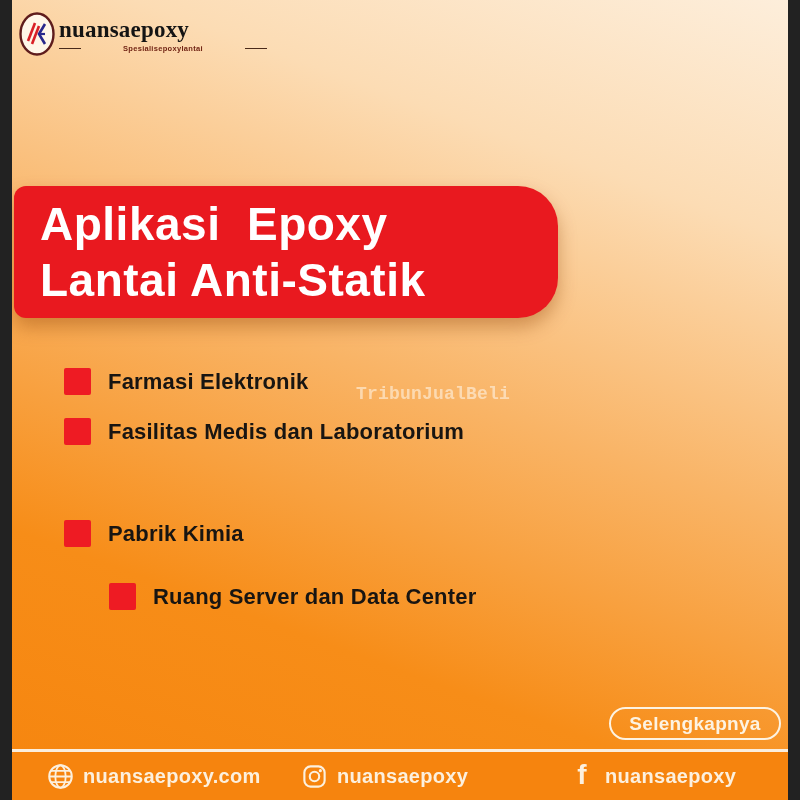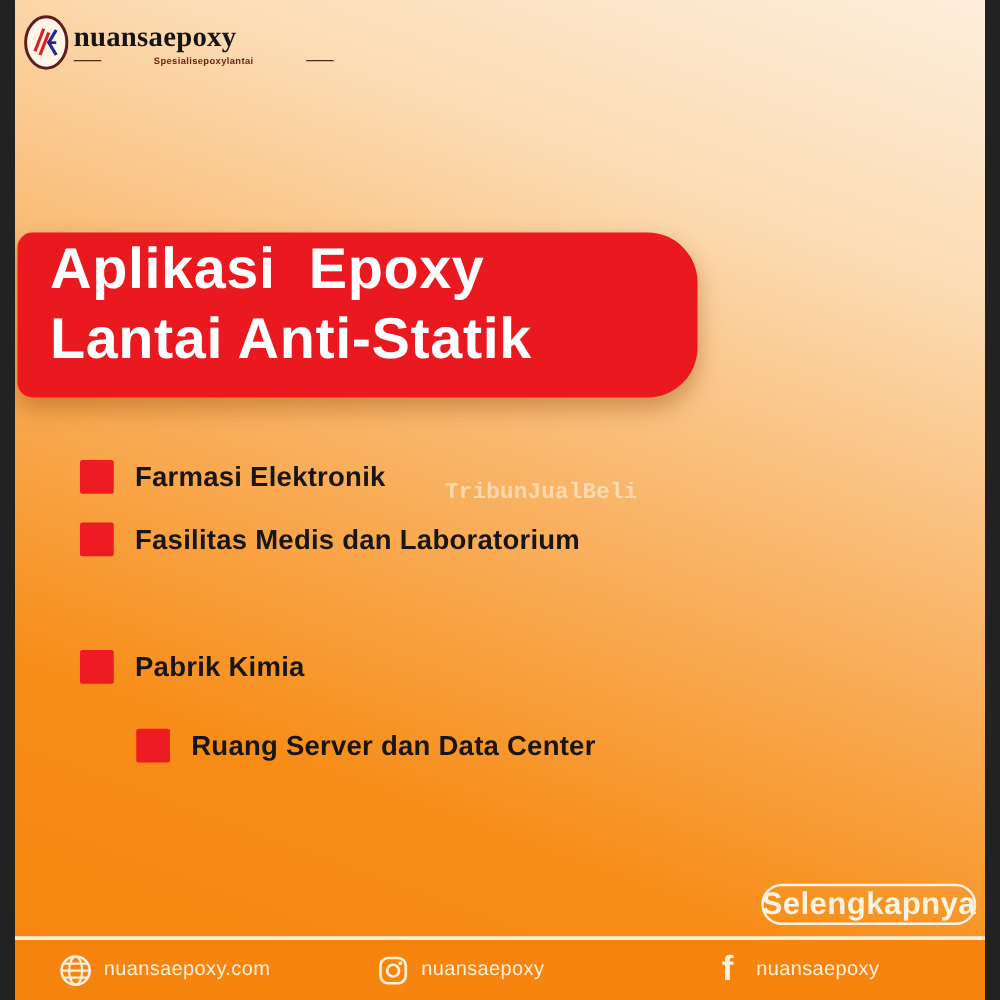--- a/index.html
+++ b/index.html
@@ -14,21 +14,21 @@
   .logo-textcol{margin-left:4px;margin-top:6px;}
   .logo-name{font-family:"Liberation Serif",serif;font-weight:bold;font-size:23px;color:#141414;line-height:1;letter-spacing:0.2px;}
   .logo-tagline-row{display:flex;align-items:center;margin-top:3px;justify-content:center;gap:38px;}
   .logo-tagline-row .rule{height:1px;width:22px;background:#4a2a1a;}
   .logo-tagline{font-size:7.5px;font-weight:bold;color:#6d1f10;margin:0 4px;letter-spacing:0.3px;}
   
   .title-box{
     position:absolute;left:2px;top:186px;width:544px;height:132px;
     background:#e9191f;border-radius:12px 40px 40px 12px;
     box-shadow:0 9px 18px rgba(140,60,0,0.38);
-    display:flex;flex-direction:column;justify-content:flex-start;
+    display:flex;flex-direction:column;justify-content:center;
     padding-left:26px;box-sizing:border-box;
   }
   .title-line{
     color:#ffffff;font-weight:bold;font-size:46px;line-height:1.22;
     letter-spacing:0.5px;white-space:pre-wrap;
   }
   
   .list-row{position:absolute;left:52px;display:flex;align-items:center;}
   .bullet{width:27px;height:27px;background:#ee1b23;border-radius:2px;flex:0 0 27px;}
   .item-label{margin-left:17px;font-size:22px;font-weight:bold;color:#181512;letter-spacing:0.2px;}
@@ -37,31 +37,31 @@
   .watermark{
     position:absolute;left:344px;top:384px;
     font-family:Liberation Mono, monospace;font-weight:bold;font-size:18px;
     color:rgba(255,250,240,0.55);letter-spacing:0.2px;
   }
   
   .cta{
     position:absolute;left:597px;top:707px;width:172px;height:33px;
     border:2.5px solid #fdf3e2;border-radius:18px;box-sizing:border-box;
     display:flex;align-items:center;justify-content:center;
-    color:#fdf3e2;font-size:25px;font-weight:bold;letter-spacing:0.3px;
+    color:#fdf3e2;font-size:19px;font-weight:bold;letter-spacing:0.3px;
     background:transparent;cursor:pointer;
   }
   
   .footer{
     position:absolute;left:0;bottom:0;width:800px;height:48px;
     background:#f6840e;border-top:3px solid #fbeedd;box-sizing:content-box;
   }
   .footer-item{position:absolute;top:0;height:48px;display:flex;align-items:center;}
   .footer-item .ficon{display:flex;align-items:center;justify-content:center;width:28px;height:28px;}
-  .footer-label{margin-left:9px;color:#fcf0de;font-size:16px;font-weight:normal;letter-spacing:0.3px;}
+  .footer-label{margin-left:9px;color:#fcf0de;font-size:20px;font-weight:bold;letter-spacing:0.3px;}
   .fi-web{left:34px;} .fi-ig{left:288px;} .fi-fb{left:556px;}
   .fb-glyph{font-family:"Liberation Sans",sans-serif;font-weight:bold;font-size:28px;color:#fcf0de;line-height:1;margin-top:-3px;}
 </style>
 </head>
 <body>
 
 <div class="frame">
 
   <div class="logo">
     <svg class="logo-emblem" viewBox="0 0 36 44">

